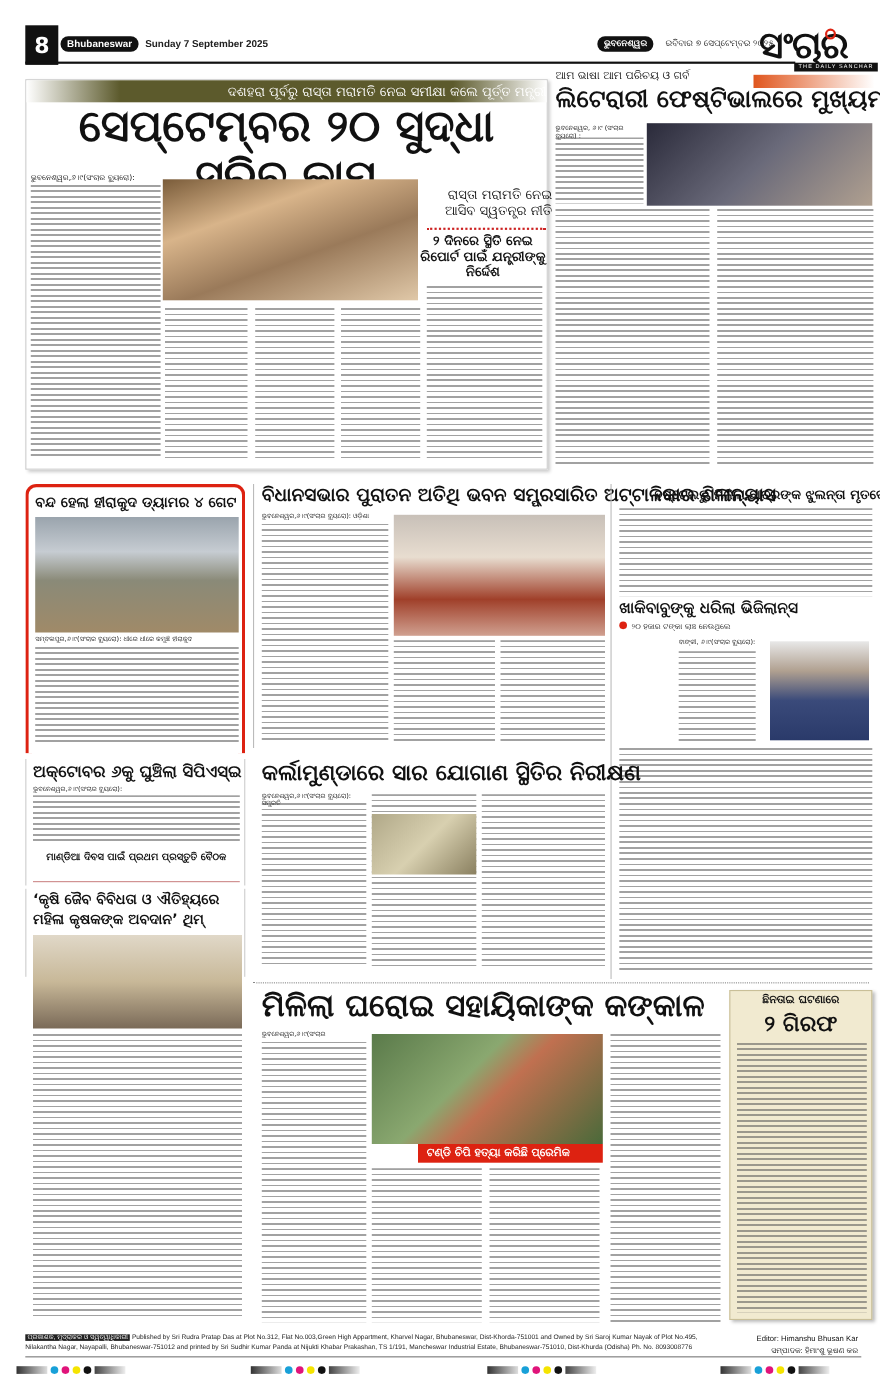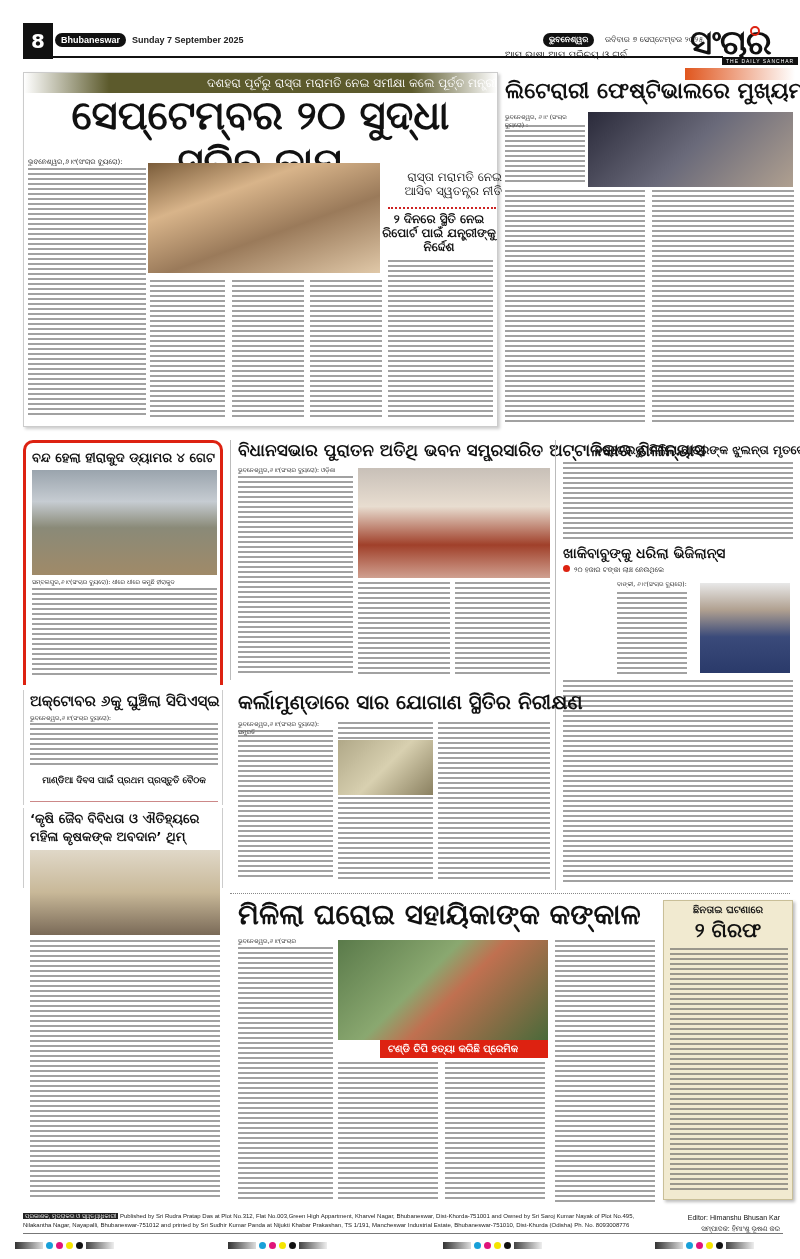--- a/index.html
+++ b/index.html
@@ -21,21 +21,21 @@
   .logo-tag { left: 722px; top: 57px; background:#111; color:#fff; font: 5px "Liberation Sans", sans-serif; padding: 1px 4px; letter-spacing:1px; }
 
   
   .lead-box { left: 23px; top: 72px; width: 475px; height: 355px; border: 1px solid #ccc; box-shadow: 2px 2px 3px #ccc; }
   .lead-kicker { left: 24px; top: 73px; width: 473px; height: 20px; background: linear-gradient(90deg, #fff 0%, #5c5a2c 18%, #5c5a2c 82%, #fff 100%); color:#fff; font: 12px "DejaVu Sans", sans-serif; text-align:right; line-height:20px; }
   .lead-head { left: 24px; top: 92px; width: 473px; text-align:center; font: bold 40px "DejaVu Sans", sans-serif; letter-spacing: 0; color:#111; }
   .lead-side { left: 380px; top: 165px; width: 120px; text-align:center; font: 12px "DejaVu Sans", sans-serif; color:#111; }
   .red-dots { border-top: 2px dotted #c22; }
 
   
-  .lit-kicker { left: 505px; top: 49px; font: 10px "DejaVu Sans", sans-serif; color:#111; }
+  .lit-kicker { left: 505px; top: 64px; font: 10px "DejaVu Sans", sans-serif; color:#111; }
   .lit-bar { left: 685px; top: 68px; width: 110px; height: 12px; background: linear-gradient(90deg, #e0561e, #fff); }
   .lit-head { left: 505px; top: 78px; font: bold 22px "DejaVu Sans", sans-serif; color:#111; white-space:nowrap; }
   .lit-photo { left: 588px; top: 112px; width: 205px; height: 75px; background: linear-gradient(135deg,#2a2a3a,#6a6a7a 50%,#b0a090); }
 
   
   .box-red { border: 3px solid #d21; border-bottom: none; border-radius: 10px 10px 0 0; border-left-color:#d21; }
   .h-mid { font: bold 20px "DejaVu Sans", sans-serif; color:#111; white-space:nowrap; }
   .h-sm { font: bold 13px "DejaVu Sans", sans-serif; color:#111; white-space:nowrap; }
   .bullet { width:7px; height:7px; border-radius:50%; background:#d21; display:inline-block; margin-right:4px; }
   .caption-red { background:#d21; color:#fff; font: bold 10px "DejaVu Sans", sans-serif; padding: 3px 8px; }

